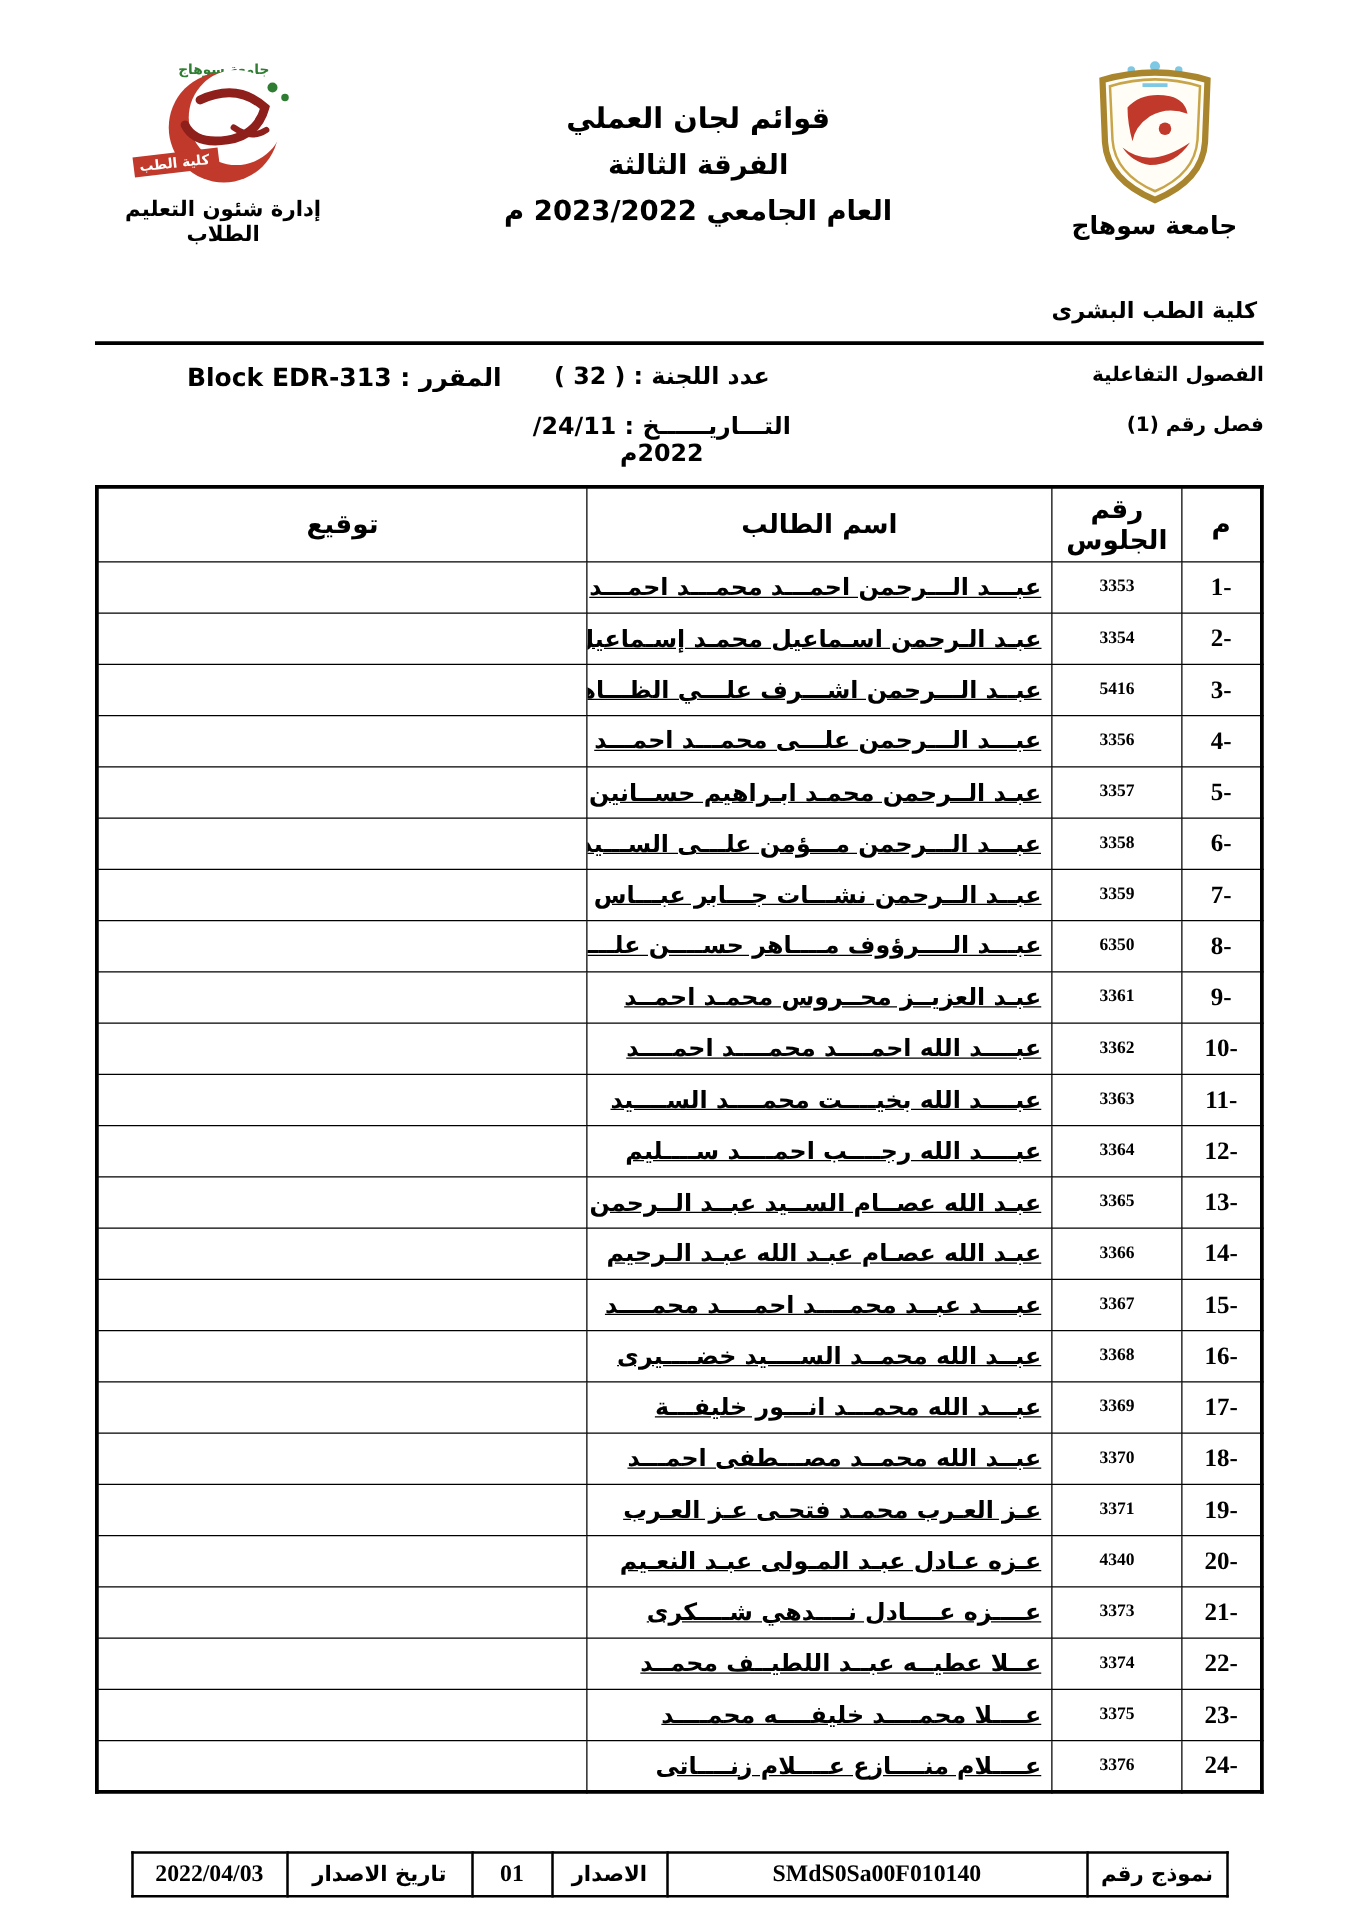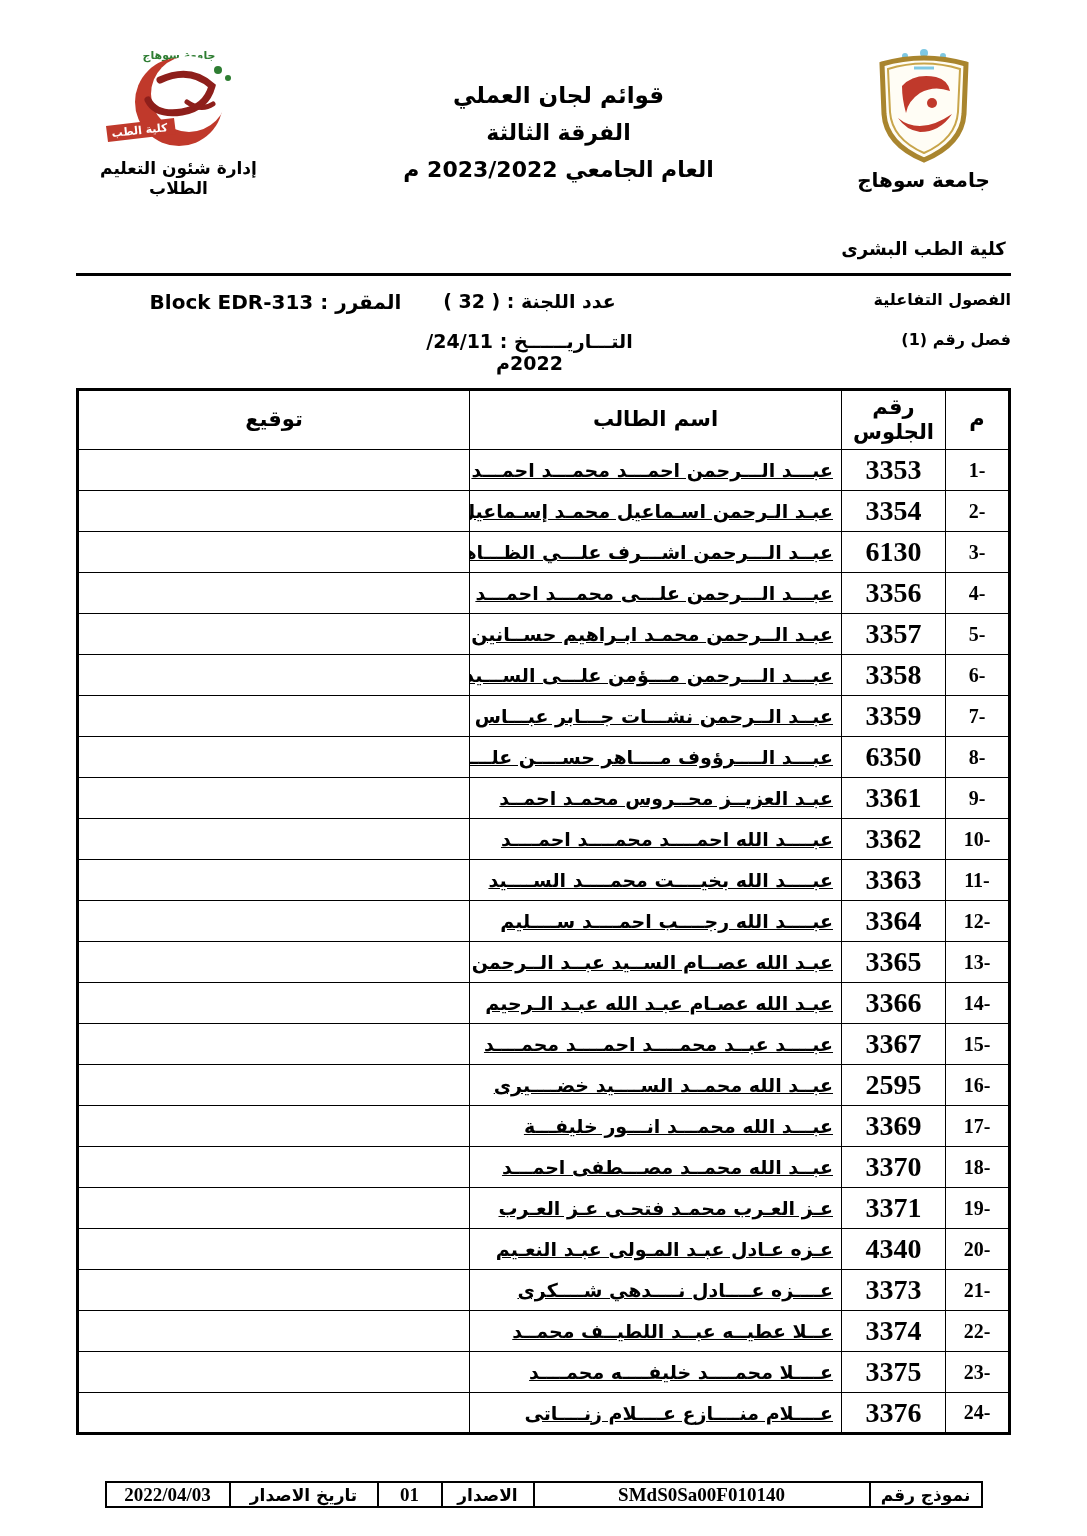--- a/index.html
+++ b/index.html
@@ -68,42 +68,42 @@
   .roster tbody td { height: 41px; vertical-align: middle; }
   .col-index {
     text-align: center;
     font-family: "Liberation Serif", serif;
     font-weight: bold; font-size: 20px;
     direction: ltr;
   }
   .col-seat {
     text-align: center;
     font-family: "Liberation Serif", serif;
-    font-weight: bold; font-size: 28px;
+    font-weight: bold; font-size: 14px;
     direction: ltr;
   }
   .col-name {
     text-align: right;
     font-weight: bold; font-size: 19px;
     white-space: nowrap; overflow: hidden;
     padding: 0 8px;
     text-decoration: underline;
   }
 
   
   .meta-wrap { margin-top: 46px; }
   table.meta {
     border-collapse: collapse;
     width: 876px;
     margin: 0 auto;
     table-layout: fixed;
   }
   .meta td {
     border: 2px solid #000;
-    height: 25px;
+    height: 35px;
     text-align: center;
     vertical-align: middle;
     font-weight: bold;
     font-size: 17px;
   }
   .meta .latin {
     font-family: "Liberation Serif", serif;
     font-size: 19px;
     direction: ltr;
   }
@@ -190,21 +190,21 @@
 
     <tr>
       <td class="col-index">2-</td>
       <td class="col-seat">3354</td>
       <td class="col-name">عبـد الـرحمن اسـماعيل محمـد إسـماعيل</td>
       <td class="col-sign"></td>
     </tr>
 
     <tr>
       <td class="col-index">3-</td>
-      <td class="col-seat">6130</td>
+      <td class="col-seat">5416</td>
       <td class="col-name">عبــد الـــرحمن اشـــرف علـــي الظـــاهري</td>
       <td class="col-sign"></td>
     </tr>
 
     <tr>
       <td class="col-index">4-</td>
       <td class="col-seat">3356</td>
       <td class="col-name">عبـــد الـــرحمن علـــى محمـــد احمـــد</td>
       <td class="col-sign"></td>
     </tr>
@@ -281,21 +281,21 @@
 
     <tr>
       <td class="col-index">15-</td>
       <td class="col-seat">3367</td>
       <td class="col-name">عبــــد عبــد محمــــد احمــــد محمــــد</td>
       <td class="col-sign"></td>
     </tr>
 
     <tr>
       <td class="col-index">16-</td>
-      <td class="col-seat">2595</td>
+      <td class="col-seat">3368</td>
       <td class="col-name">عبــد الله محمــد الســــيد خضــــيرى</td>
       <td class="col-sign"></td>
     </tr>
 
     <tr>
       <td class="col-index">17-</td>
       <td class="col-seat">3369</td>
       <td class="col-name">عبـــد الله محمـــد انـــور خليفـــة</td>
       <td class="col-sign"></td>
     </tr>

